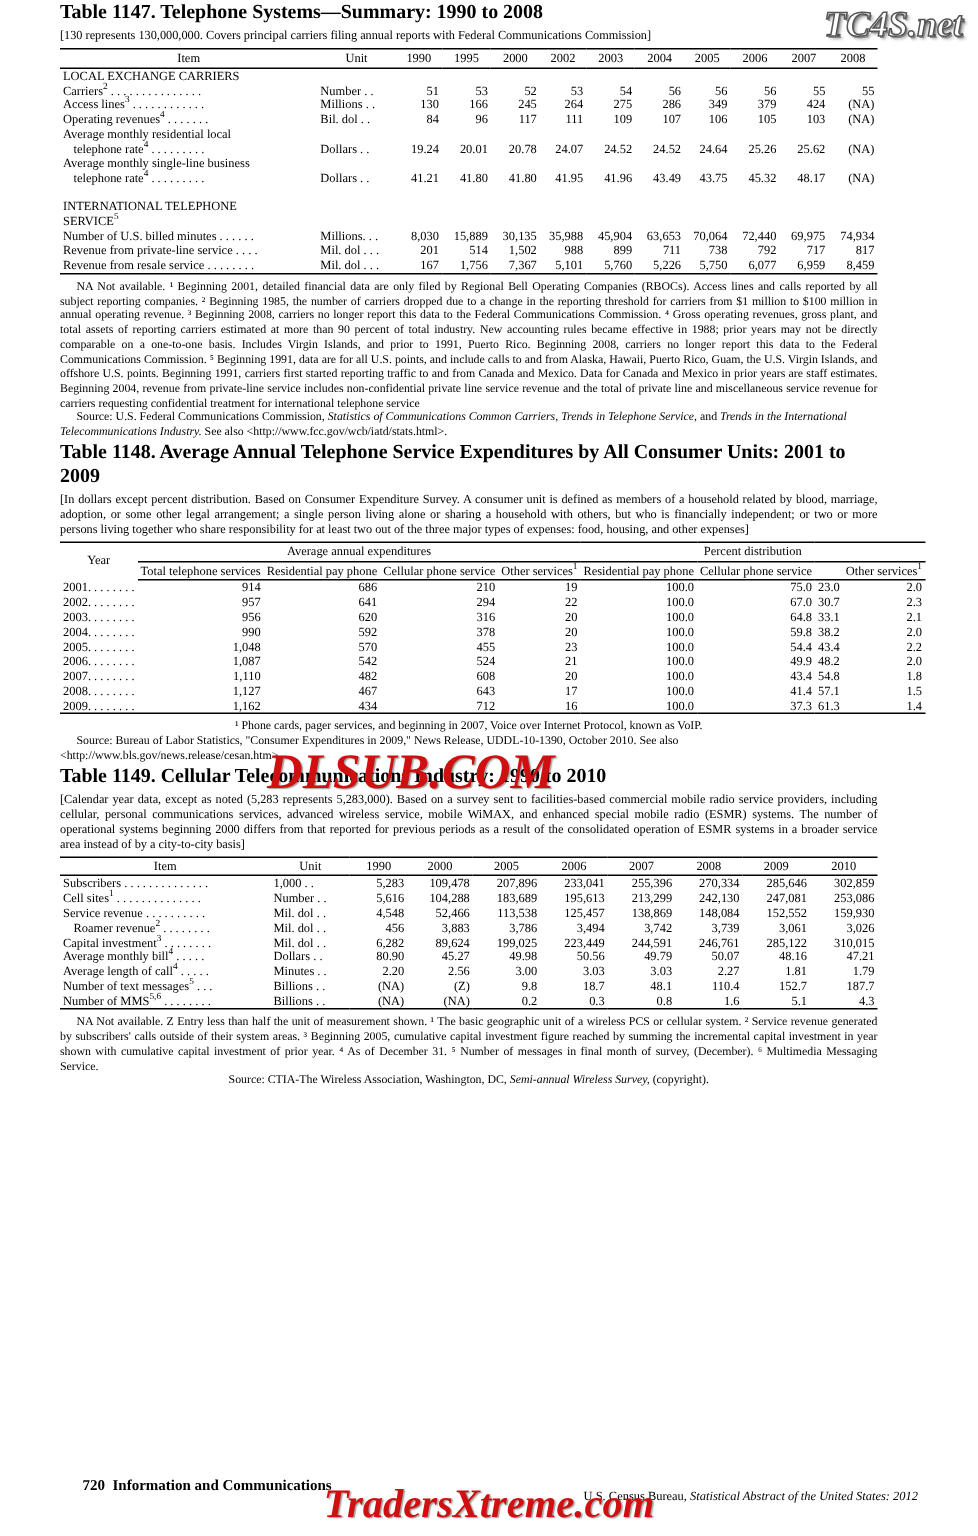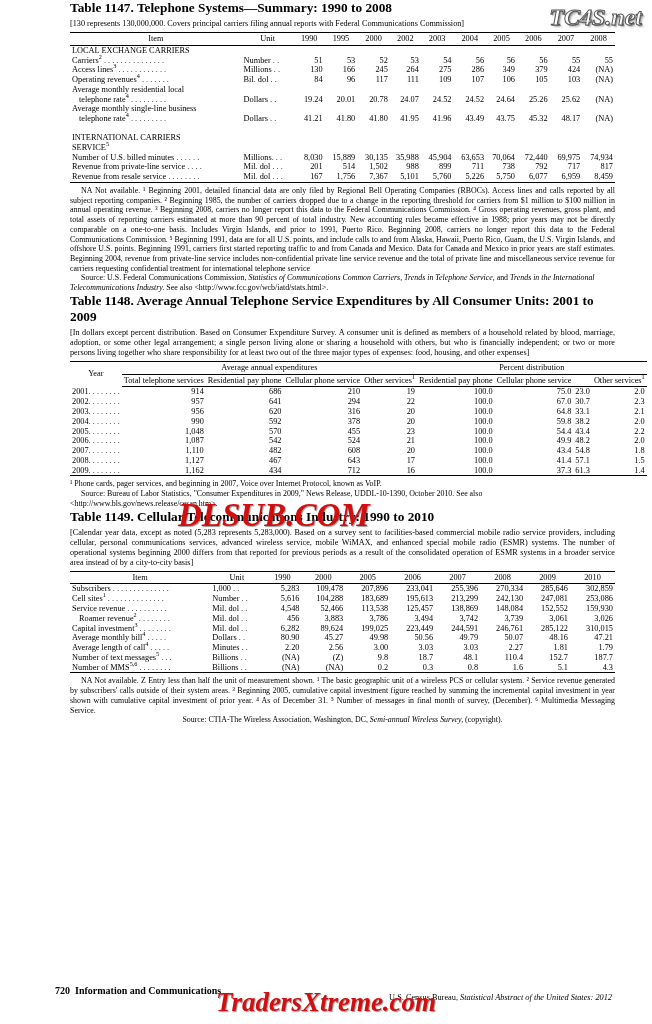--- a/index.html
+++ b/index.html
@@ -58,21 +58,21 @@
     font-weight: bold;
     font-style: italic;
     color: #d01010;
     text-shadow: 1px 1px 1px rgba(0,0,0,0.4);
     z-index: 50;
     white-space: nowrap;
   }
 
   .content {
     position: absolute;
-    left: 70px;
+    left: 40px;
     top: 0;
     width: 545px;
   }
 
   h2.tbl-title {
     font-family: "Liberation Serif", serif;
     font-size: 13.3px;
     font-weight: bold;
     margin: 0 0 3px 0;
     padding: 0;
@@ -297,21 +297,21 @@
           <td class="num">45.32</td>
           <td class="num">48.17</td>
           <td class="num">(NA)</td>
         </tr>
 
         <tr>
             <td colspan="12" style="height:9px"></td>
           </tr>
 
         <tr>
-          <td class="subhead">INTERNATIONAL CARRIERS</td>
+          <td class="subhead">INTERNATIONAL TELEPHONE</td>
           <td class="unit"></td>
           <td class="num"></td>
             <td class="num"></td>
           <td class="num"></td>
             <td class="num"></td>
           <td class="num"></td>
             <td class="num"></td>
           <td class="num"></td>
             <td class="num"></td>
           <td class="num"></td>
@@ -501,21 +501,21 @@
           <td class="num">712</td>
           <td class="num">16</td>
           <td class="num">100.0</td>
           <td class="num">37.3</td>
           <td class="num">61.3</td>
           <td class="num">1.4</td>
         </tr>
       </tbody>
     </table>
 
-    <div class="footnotes" style="text-align:left">
+    <div class="footnotes" style="text-align:center">
       <span>¹ Phone cards, pager services, and beginning in 2007, Voice over Internet Protocol, known as VoIP.</span>
     </div>
     <div class="source" style="text-indent:11px">
       <span>Source: Bureau of Labor Statistics, "Consumer Expenditures in 2009," News Release, UDDL-10-1390, October 2010. See also &lt;http://www.bls.gov/news.release/cesan.htm&gt;.</span>
     </div>
 
     <h2 class="tbl-title t1149">Table 1149. Cellular Telecommunications Industry: 1990 to 2010</h2>
     <div class="headnote">[Calendar year data, except as noted (5,283 represents 5,283,000). Based on a survey sent to facilities-based commercial mobile radio service providers, including cellular, personal communications services, advanced wireless service, mobile WiMAX, and enhanced special mobile radio (ESMR) systems. The number of operational systems beginning 2000 differs from that reported for previous periods as a  result of the consolidated operation of ESMR systems in a broader service area instead of by a city-to-city basis]</div>
 
     <table class="data">

